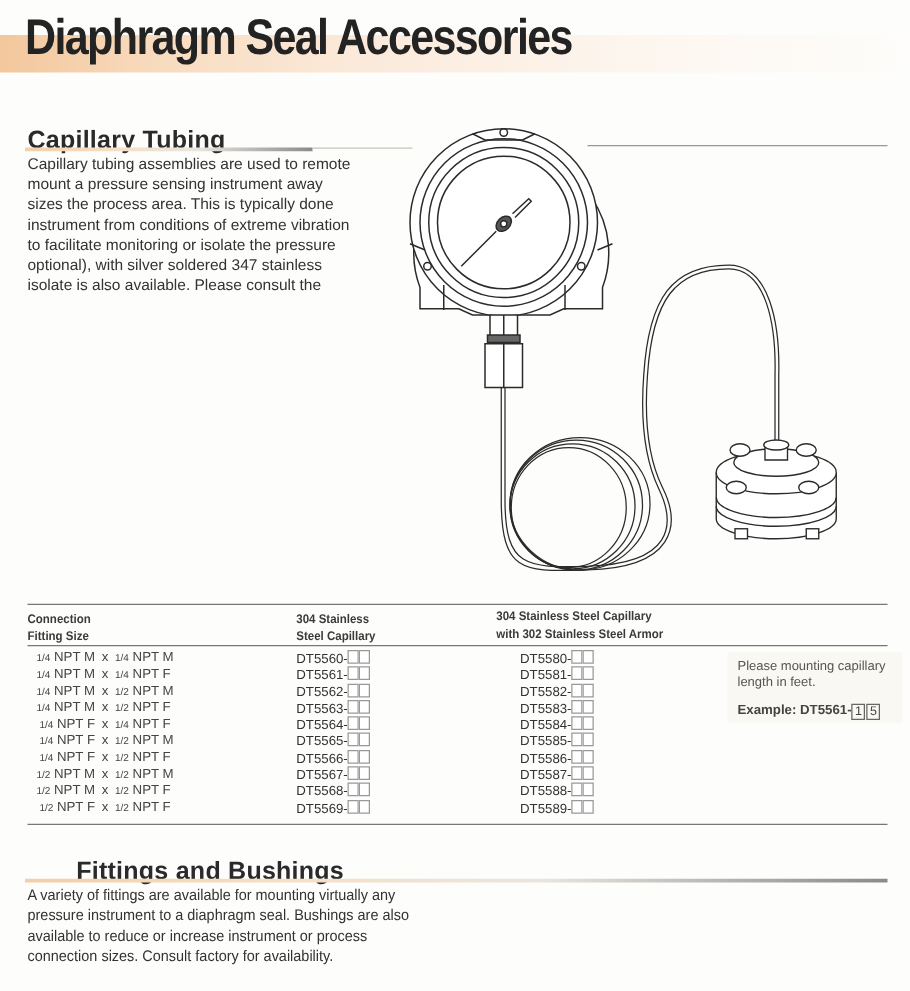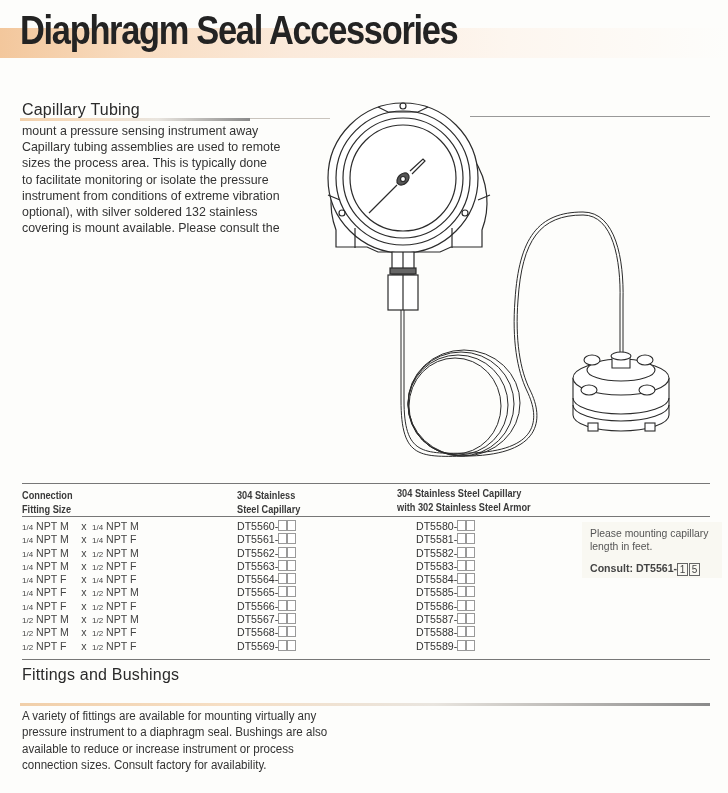--- a/index.html
+++ b/index.html
@@ -10,41 +10,41 @@
   .title-band {
     position: absolute; left: 0; top: 28px; width: 728px; height: 30px;
     background: linear-gradient(90deg, #f3c79c 0%, #f8dcc0 18%, #fbeadb 40%, #fdf6ef 70%, #fdfdfb 100%);
   }
   .page-title {
     position: absolute; left: 20px; top: 8px; margin: 0;
     font-family: "Liberation Sans", sans-serif; font-weight: bold; font-size: 40px;
     color: #232323; letter-spacing: -1.5px; transform: scaleX(0.86); transform-origin: left;
   }
   .section-heading {
-    position: absolute; left: 22px; margin: 0; font-weight: normal; font-size: 16px; color: #2a2a2a;
+    position: absolute; left: 22px; margin: 0; font-weight: bold; font-size: 20px; color: #2a2a2a;
     letter-spacing: 0.2px;
   }
   .heading-rule {
     position: absolute; height: 3px;
     background: linear-gradient(90deg, #f1cfa9 0%, #f6dfc5 30%, #e9e5df 60%, #8a8a8a 100%);
   }
   .rule-dark { position: absolute; height: 1px; background: #777; }
   .body-text {
     position: absolute; left: 22px; font-size: 12.4px; line-height: 16.2px; color: #333; margin: 0;
   }
   .th {
     position: absolute; font-size: 10px; font-weight: bold; line-height: 14px; color: #3a3a3a;
     transform: scaleX(0.92); transform-origin: left;
   }
   .col { position: absolute; top: 520px; }
   .row { height: 13.3px; line-height: 13.3px; font-size: 10.6px; white-space: nowrap; }
   .fit { color: #444; }
   .fit .frac { font-size: 8px; }
   .fit .x { display: inline-block; width: 16px; text-align: center; }
-  .fit .a { display: inline-block; width: 54px; }
+  .fit .a { display: inline-block; width: 54px; text-align: right; }
   .code { font-weight: normal; color: #333; }
   .box {
     display: inline-block; width: 7px; height: 9px; border: 1px solid #999;
     vertical-align: -1px; margin-left: 0px; background: #fff;
   }
   .note-box {
     position: absolute; left: 582px; top: 522px; width: 140px; height: 56px; background: #f9f8f2;
   }
   .note-text { position: absolute; left: 590px; top: 527px; font-size: 10.4px; line-height: 13px; color: #555; }
   .note-example { position: absolute; left: 590px; top: 562px; font-size: 10.6px; font-weight: bold; color: #444; }
@@ -59,27 +59,27 @@
 
 <div class="title-band"></div>
 <h1 class="page-title">Diaphragm Seal Accessories</h1>
 
 <h2 class="section-heading" style="top:101px;">Capillary Tubing</h2>
 <div class="heading-rule" style="left:20px; top:118px; width:230px;"></div>
 <div class="rule-dark" style="left:250px; top:118px; width:80px; background:#c9c4bd;"></div>
 <div class="rule-dark" style="left:470px; top:116px; width:240px; background:#999;"></div>
 
 <div class="body-text" style="top:123px;">
+  <div>Capillary tubing assemblies are used to remote</div>
   <div>mount a pressure sensing instrument away</div>
-  <div>Capillary tubing assemblies are used to remote</div>
   <div>sizes the process area. This is typically done</div>
+  <div>instrument from conditions of extreme vibration</div>
   <div>to facilitate monitoring or isolate the pressure</div>
-  <div>instrument from conditions of extreme vibration</div>
-  <div>optional), with silver soldered 132 stainless</div>
-  <div>covering is mount available. Please consult the</div>
+  <div>optional), with silver soldered 347 stainless</div>
+  <div>isolate is also available. Please consult the</div>
 </div>
 
 <svg class="illustration" width="728" height="480" viewBox="0 0 728 480">
   <g fill="none" stroke="#2b2b2b" stroke-width="1.2">
 
     <path d="M 336 247 L 336 230 A 78 78 0 1 1 482 230 L 482 247 L 451 247 L 440 252 L 378 252 L 367 247 Z" fill="#fff"></path>
     <circle cx="403" cy="178" r="75" fill="#fff"></circle>
     <circle cx="403" cy="178" r="67"></circle>
     <circle cx="403" cy="178" r="60"></circle>
     <circle cx="403" cy="178" r="53" fill="#fff"></circle>
@@ -184,26 +184,26 @@
     <div class="row"><span class="code">DT5588-</span><span class="box"></span><span class="box"></span></div>
     <div class="row"><span class="code">DT5589-</span><span class="box"></span><span class="box"></span></div>
   </div>
 
 <div class="note-box"></div>
 <div class="note-text">
   <div>Please mounting capillary</div>
   <div>length in feet.</div>
 </div>
 <div class="note-example">
-  <span>Consult: DT5561-</span><span class="ex-box">1</span><span class="ex-box">5</span>
+  <span>Example: DT5561-</span><span class="ex-box">1</span><span class="ex-box">5</span>
 </div>
 
 <div class="rule-dark" style="left:22px; top:659px; width:688px;"></div>
 
-<h2 class="section-heading" style="top:666px;">Fittings and Bushings</h2>
+<h2 class="section-heading" style="top:686px;margin-left:39px;">Fittings and Bushings</h2>
 <div class="heading-rule" style="left:20px; top:703px; width:690px;"></div>
 
 <div class="body-text" style="top:708px; font-size:12.3px; line-height:16.4px; transform:scaleX(0.94); transform-origin:left;">
   <div>A variety of fittings are available for mounting virtually any</div>
   <div>pressure instrument to a diaphragm seal. Bushings are also</div>
   <div>available to reduce or increase instrument or process</div>
   <div>connection sizes. Consult factory for availability.</div>
 </div>
 
 </body></html>

